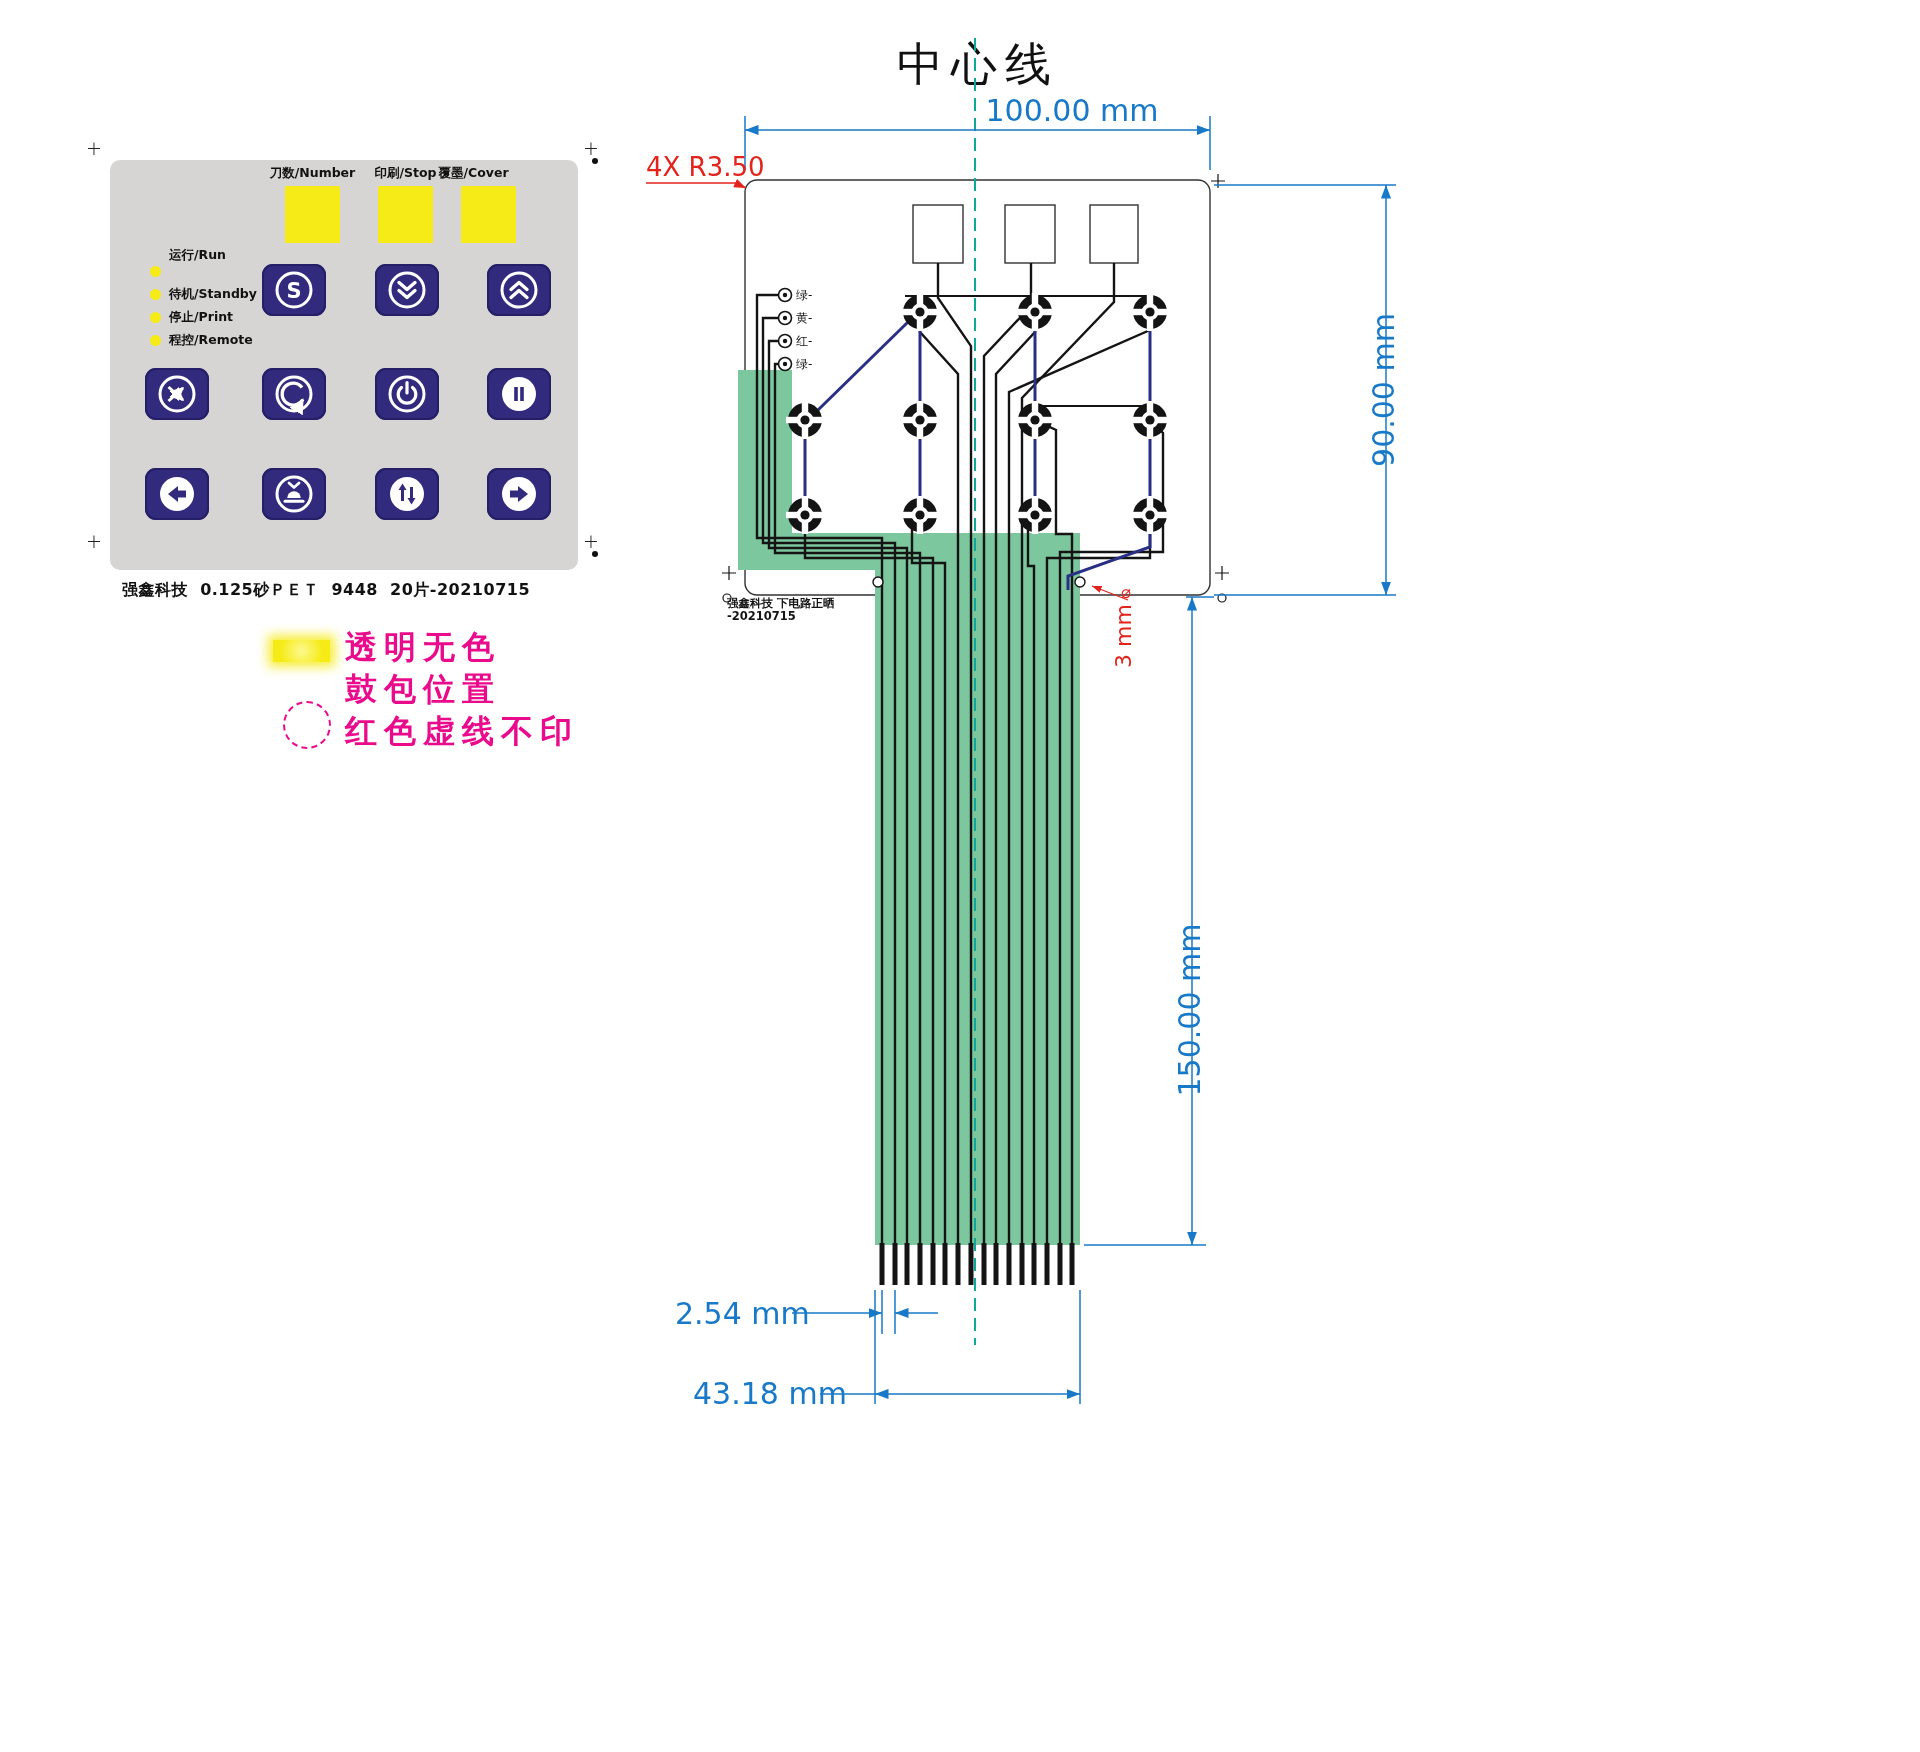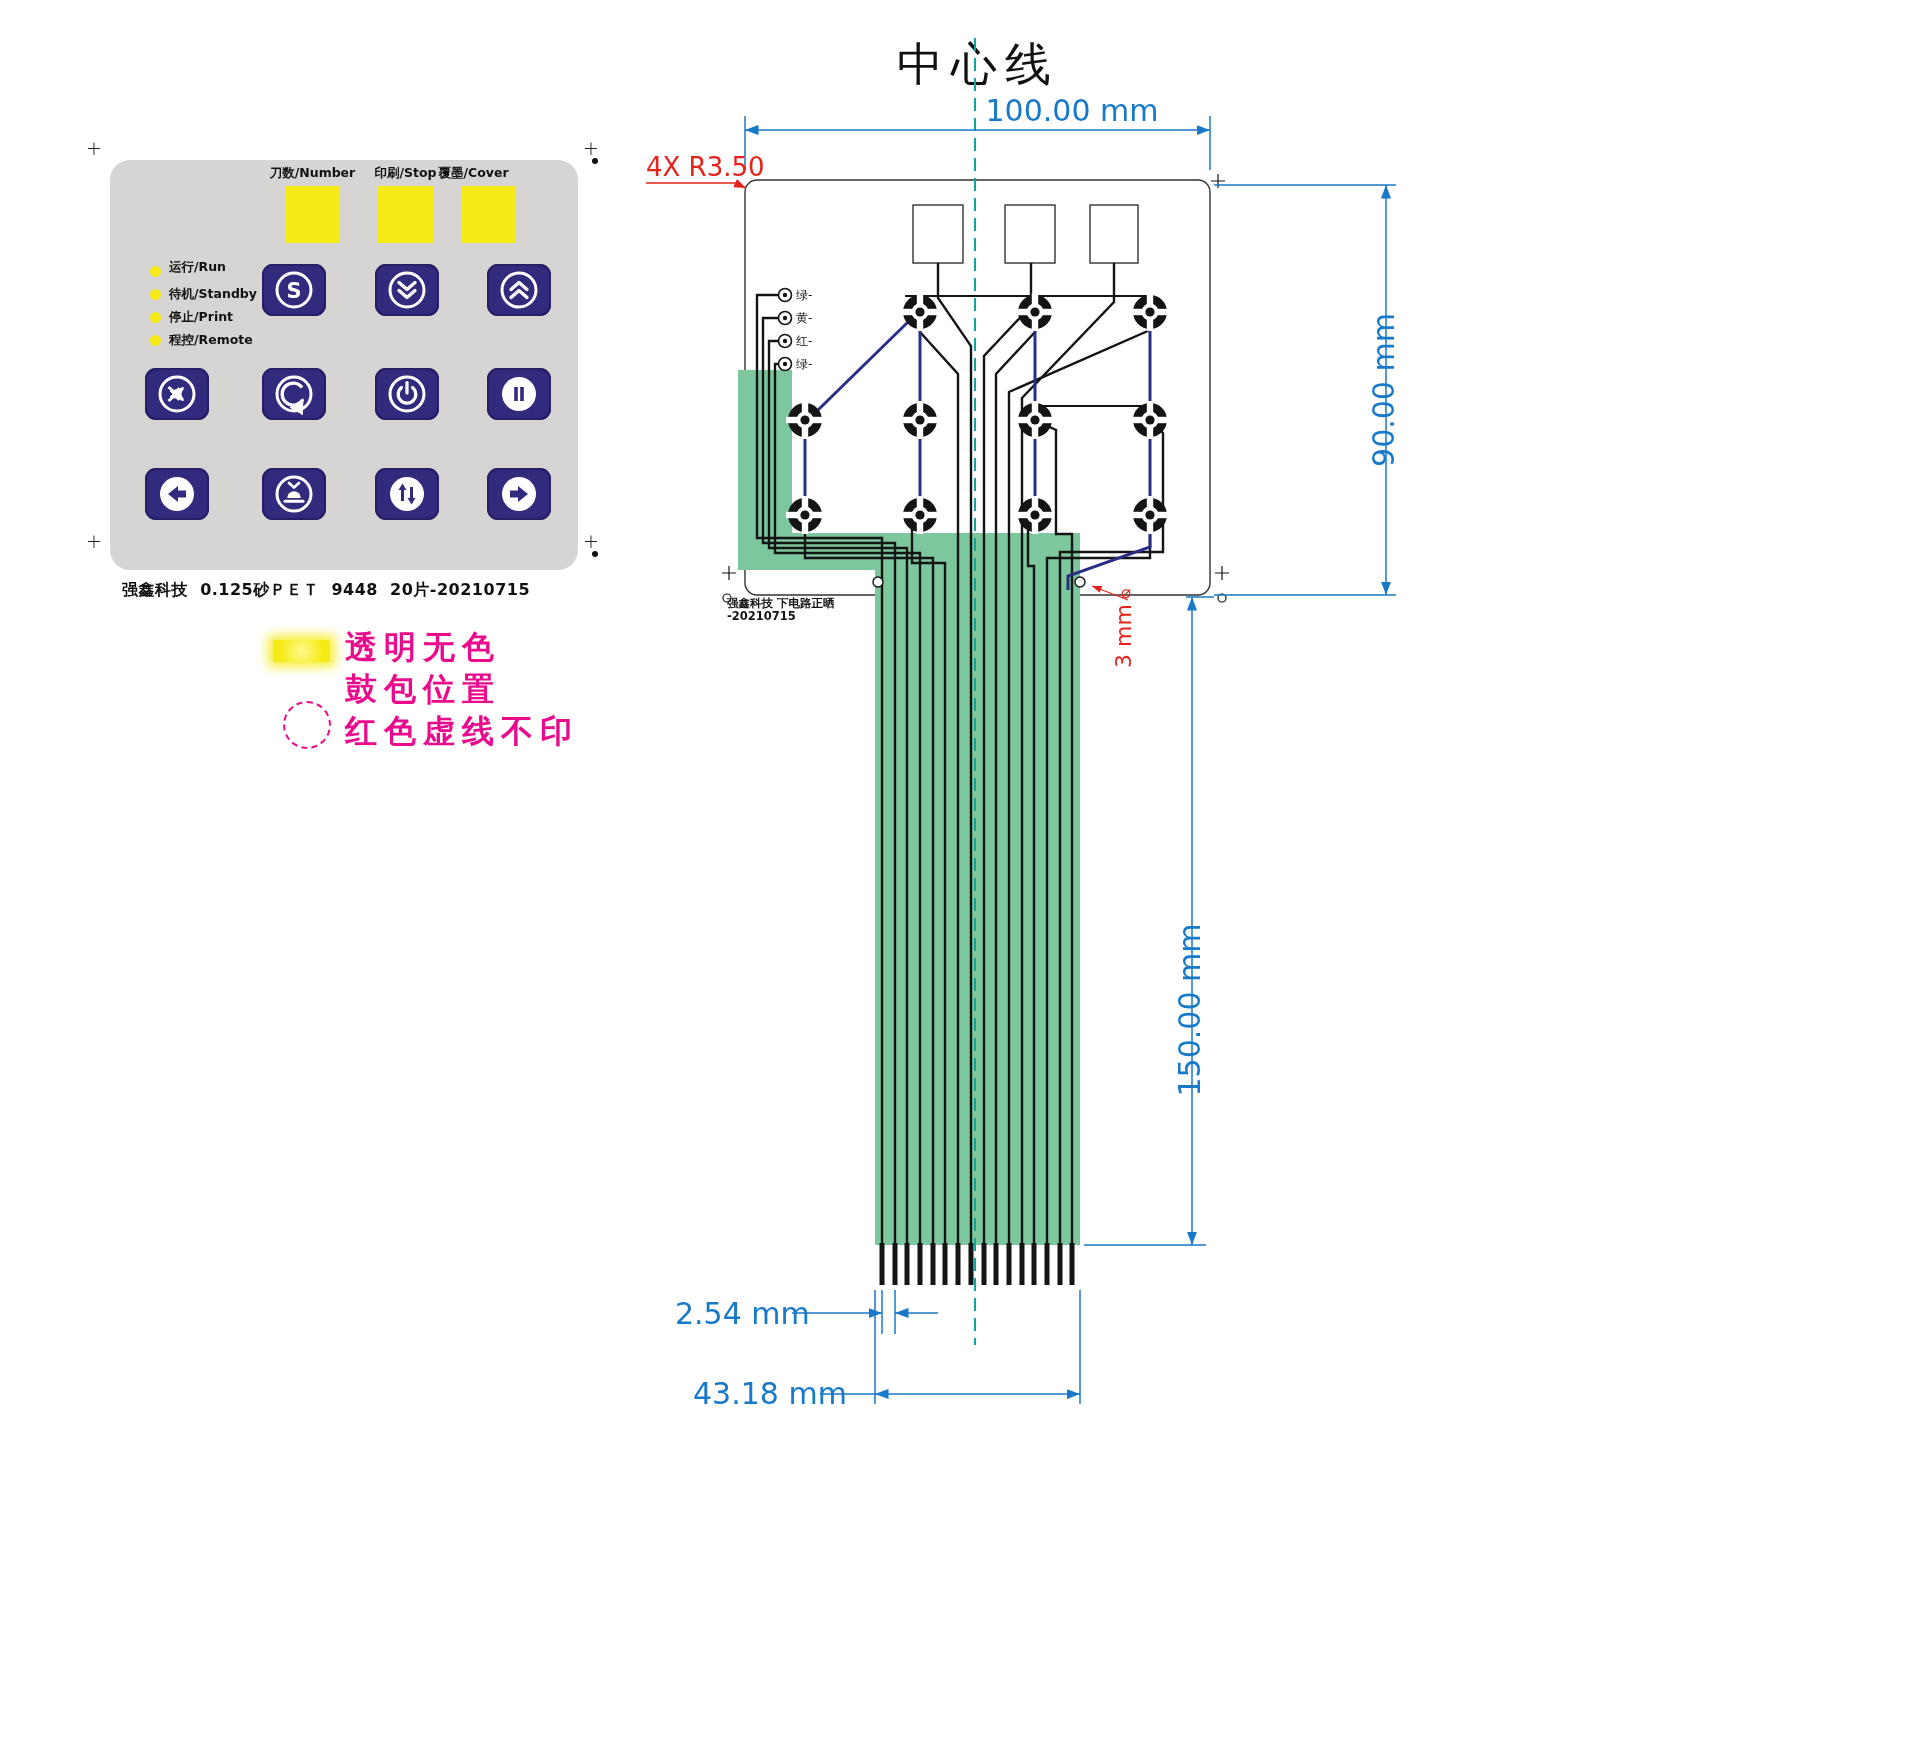--- a/index.html
+++ b/index.html
@@ -1,20 +1,20 @@
 <!DOCTYPE html>
 <html><head>
 <meta charset="utf-8">
 <style>
   html,body{margin:0;padding:0;background:#fff;}
   #canvas{position:relative;width:1920px;height:1752px;background:#fff;overflow:hidden;
           font-family:"DejaVu Sans","Liberation Sans",sans-serif;color:#111;}
   
   #keypad{position:absolute;left:110px;top:160px;width:468px;height:410px;
-          background:#d6d5d3;border-radius:20px;}
+          background:#d6d5d3;border-radius:10px;}
   .win-label{position:absolute;width:115px;text-align:center;font-size:12.5px;
              font-weight:bold;color:#111;top:5px;}
   .window{position:absolute;top:26px;width:55px;height:57px;background:#f6eb16;}
   .led{position:absolute;left:40px;width:11px;height:11px;border-radius:50%;background:#f6eb16;}
   .led-label{position:absolute;left:59px;font-size:12.5px;font-weight:bold;color:#111;line-height:13px;}
   .btn{position:absolute;width:64px;height:52px;background:#312a7d;border-radius:11px;
        display:flex;align-items:center;justify-content:center;box-shadow:inset 0 0 0 2px #241f66;}
   .btn svg{display:block;}
   .reg-cross{position:absolute;font-size:19px;font-weight:300;color:#222;line-height:14px;}
   .reg-dot{position:absolute;width:6px;height:6px;border-radius:50%;background:#111;}
@@ -76,21 +76,21 @@
     <div class="win-label" style="left:306px">覆墨/Cover</div>
 
     <div class="window" style="left:175px"></div>
     <div class="window" style="left:268px"></div>
     <div class="window" style="left:351px"></div>
 
     <span class="led" style="top:106px"></span>
     <span class="led" style="top:129px"></span>
     <span class="led" style="top:152px"></span>
     <span class="led" style="top:175px"></span>
-    <span class="led-label" style="top:100px">运行/Run</span>
+    <span class="led-label" style="top:88px">运行/Run</span>
     <span class="led-label" style="top:127px">待机/Standby</span>
     <span class="led-label" style="top:150px">停止/Print</span>
     <span class="led-label" style="top:173px">程控/Remote</span>
 
     <div class="btn" style="left:152px;top:104px">
       <svg width="64" height="52" viewBox="0 0 64 52">
         <circle cx="32" cy="26" r="17" fill="none" stroke="#fff" stroke-width="3"></circle>
         <text x="32" y="33.5" text-anchor="middle" font-size="21" font-weight="bold" fill="#fff">S</text>
       </svg>
     </div>

